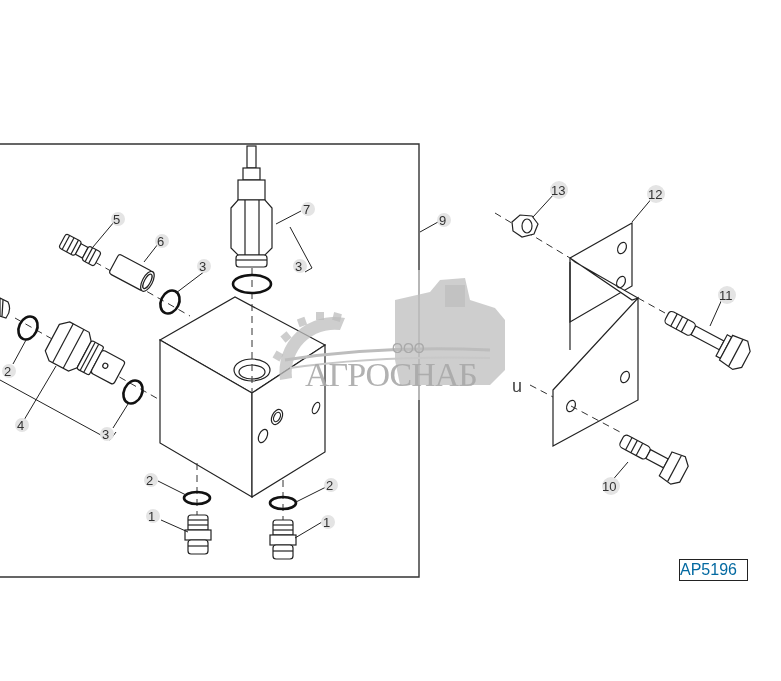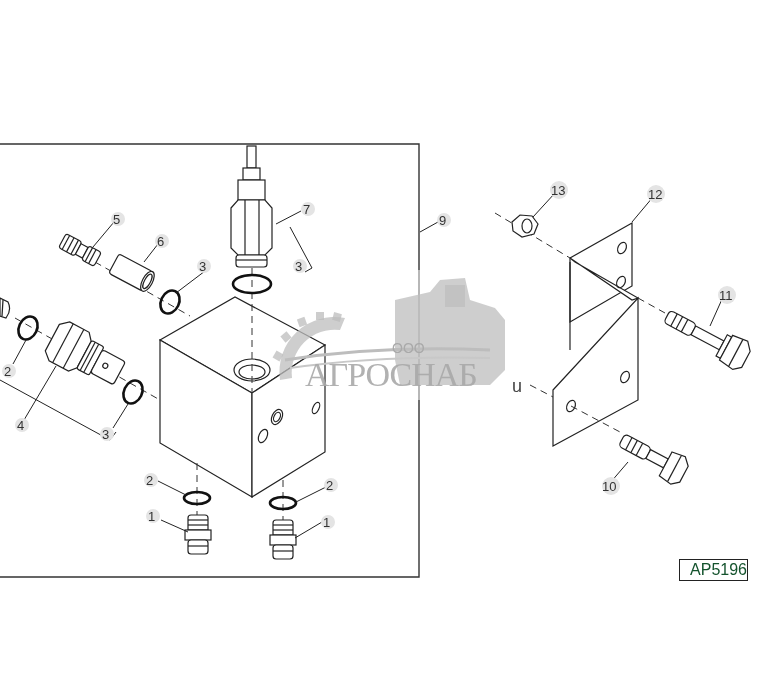--- a/index.html
+++ b/index.html
@@ -10,21 +10,21 @@
   .ring { stroke:#111; stroke-width:2.6; fill:none; }
   .dash { stroke:#333; stroke-width:1; stroke-dasharray:7 5; fill:none; }
   .leader { stroke:#222; stroke-width:1; fill:none; }
   .callout-bg { fill:#e4e4e4; }
   .callout { font-family:"Liberation Sans", sans-serif; font-size:13px; fill:#333; }
   .frame { stroke:#333; stroke-width:1.4; fill:none; }
   .wm { fill:#bdbdbd; opacity:0.75; }
   .wm-text { font-family:"Liberation Serif", serif; font-size:34px; fill:#a9a9a9; opacity:0.9; letter-spacing:-1px; }
   .wm-ooo { font-family:"Liberation Sans", sans-serif; font-size:14px; fill:#a9a9a9; }
   .ref-box { position:absolute; left:679px; top:559px; width:67px; height:20px; border:1.5px solid #222; background:#fff;
-             font-family:"Liberation Sans", sans-serif; font-size:16px; line-height:20px; text-align:right; color:#14532d; }
+             font-family:"Liberation Sans", sans-serif; font-size:16px; line-height:20px; text-align:left; color:#0369a1; }
   .stray { font-family:"Liberation Sans", sans-serif; font-size:18px; fill:#444; }
 </style>
 </head>
 <body>
 
 <svg width="781" height="681" viewBox="0 0 781 681">
 
   <polyline class="frame" points="0,144 419,144 419,577 0,577"></polyline>
 
   <g>

